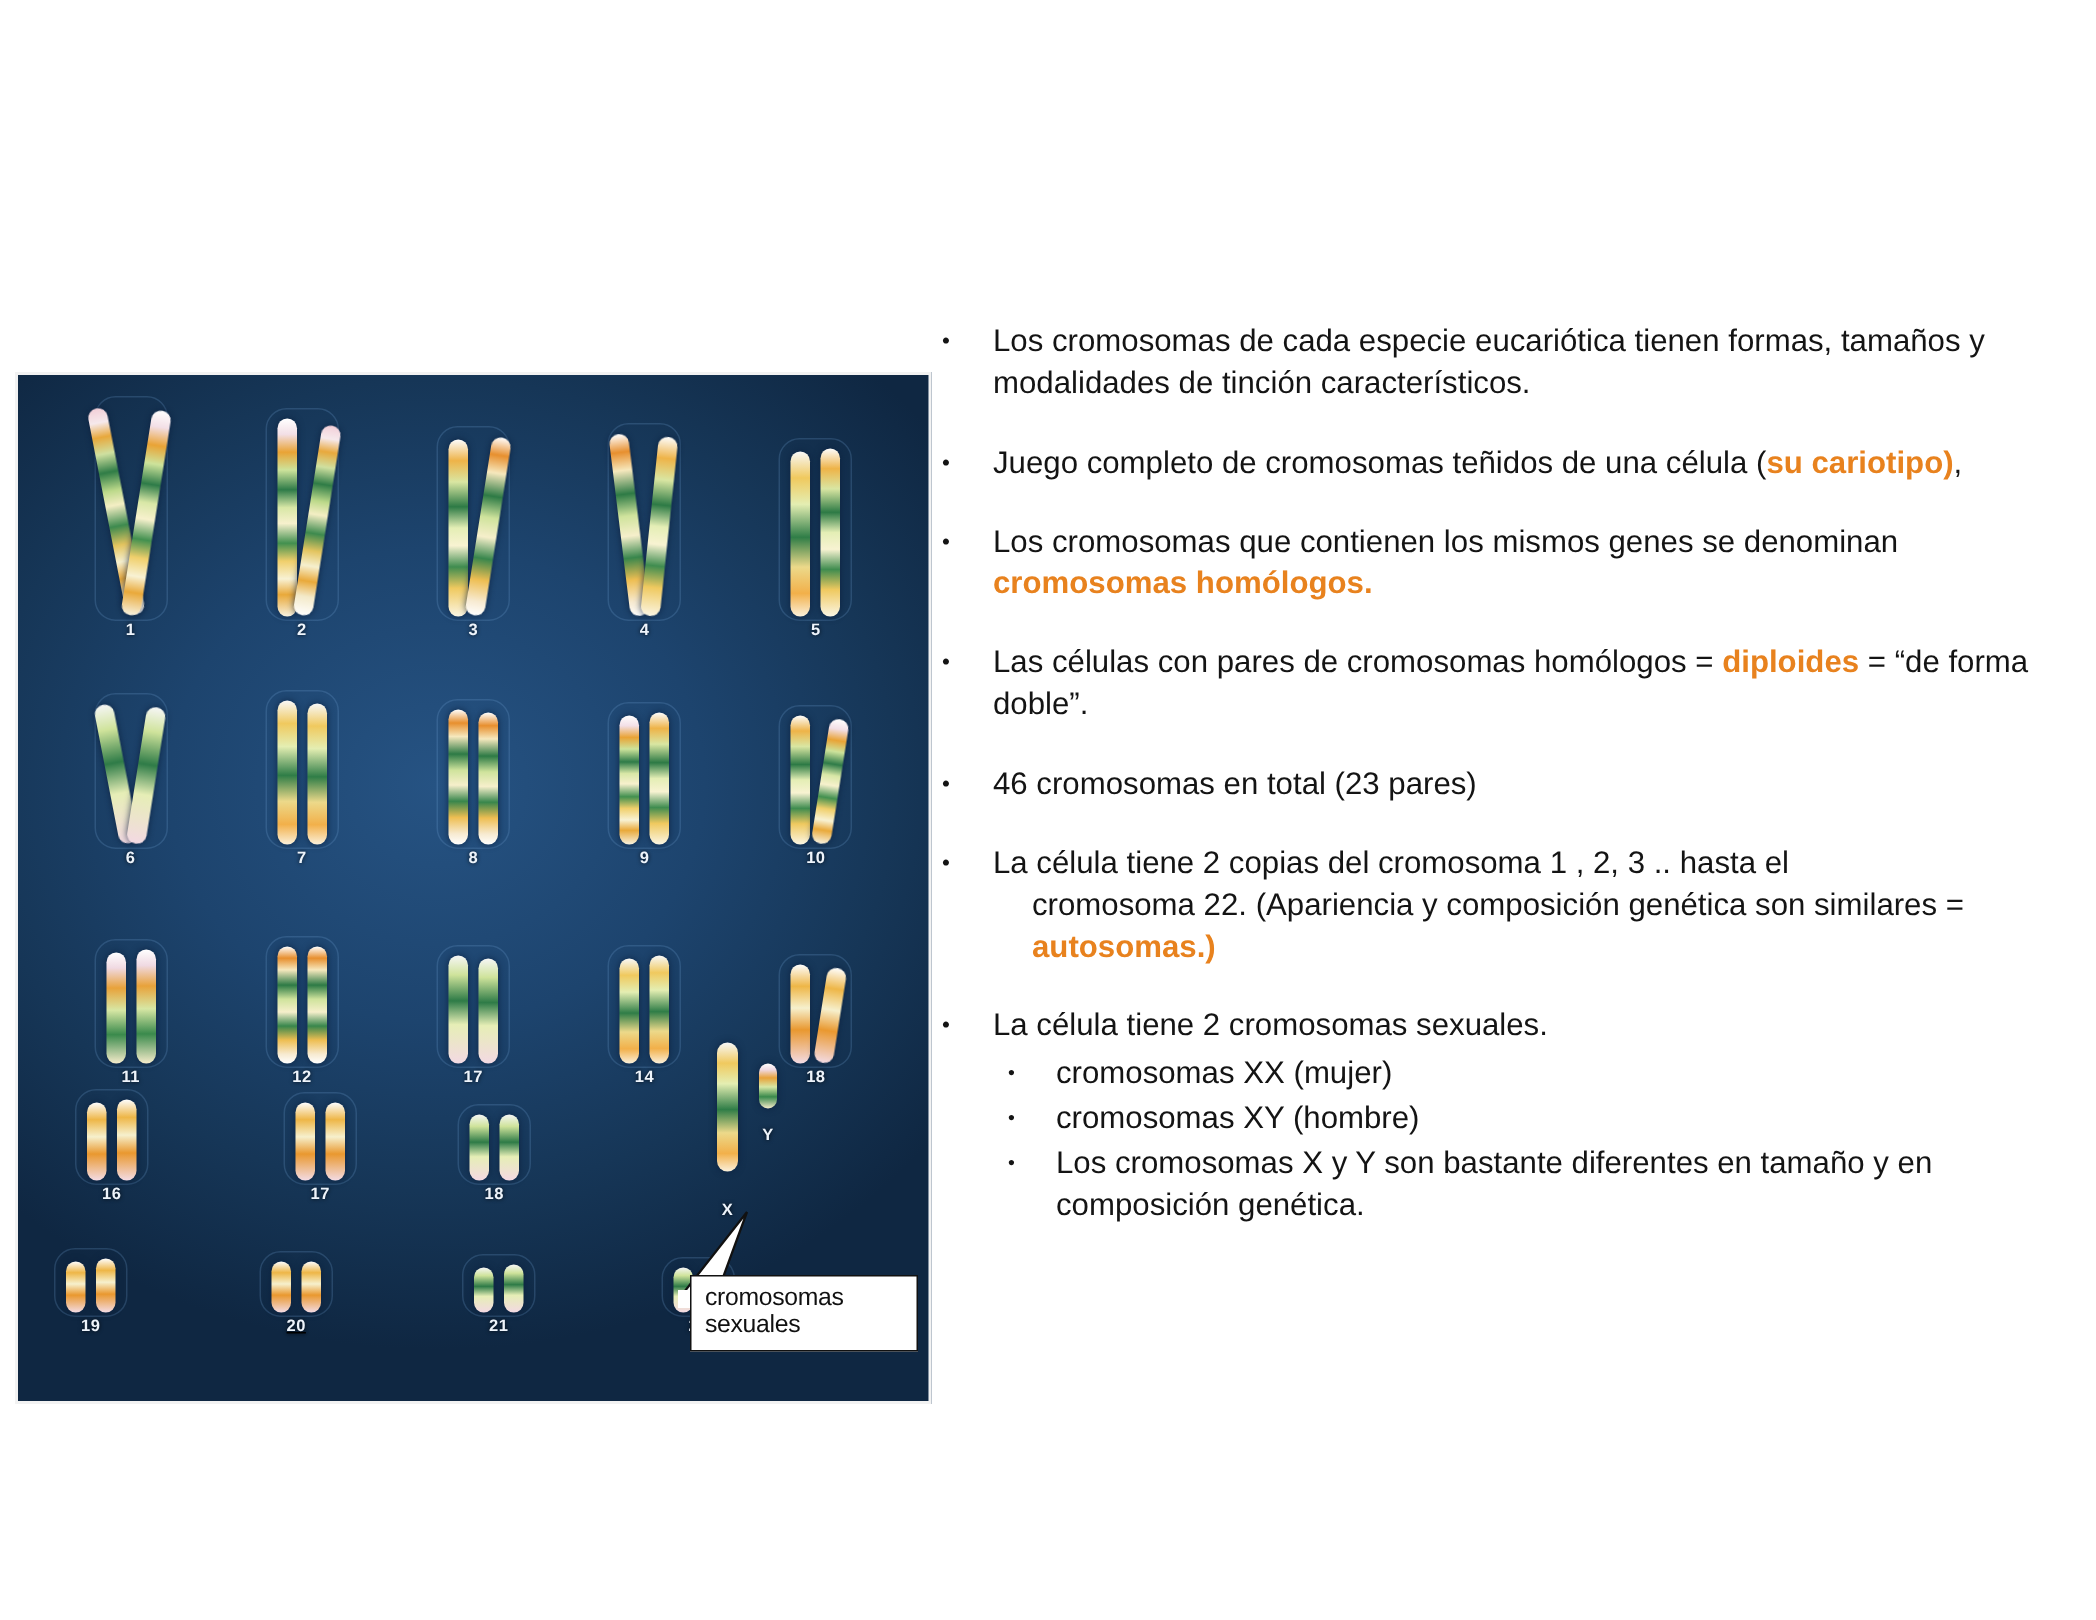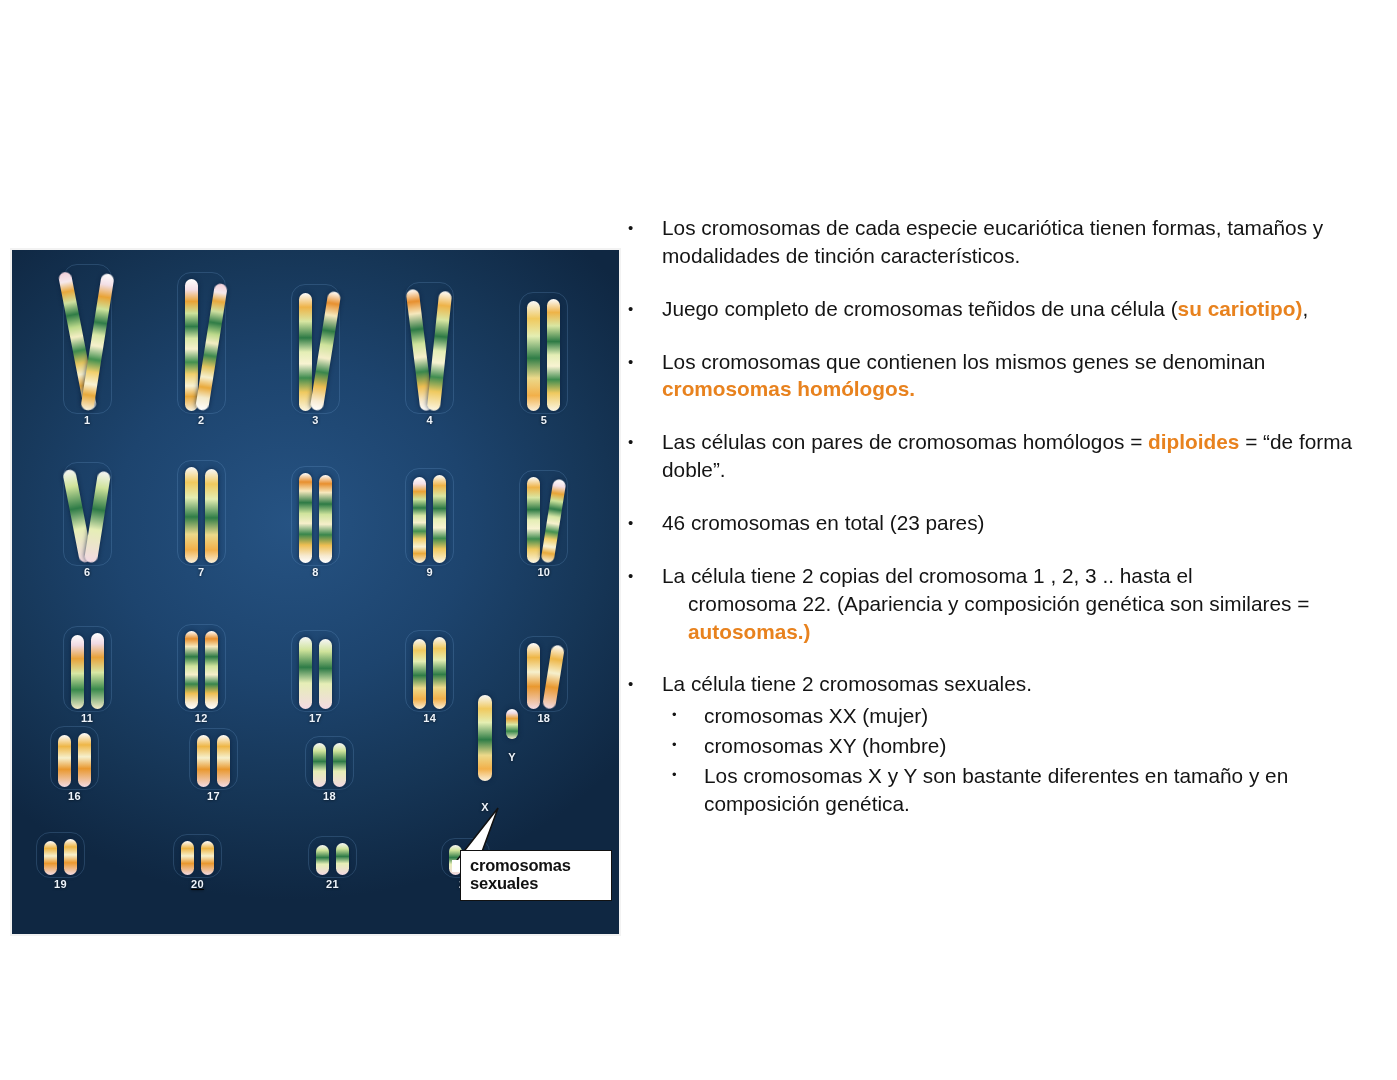--- a/index.html
+++ b/index.html
@@ -123,21 +123,21 @@
   .bandH { background: linear-gradient(to bottom,
       #f6f6f6 0%, #cfe39b 18%, #2e7b47 42%, #e6eeb6 64%, #f3d9e3 100%); }
 
   
   .callout {
     position: absolute;
     background: #ffffff;
     border: 1.5px solid #111;
     padding: 5px 9px 7px 9px;
     font-size: 16.5px;
-    font-weight: bold;
+    font-weight: normal;
     line-height: 1.12;
     color: #111;
     font-family: "Liberation Sans", sans-serif;
     white-space: pre-line;
     letter-spacing: -0.2px;
   }
 
   
   .bullets {
     position: absolute;

